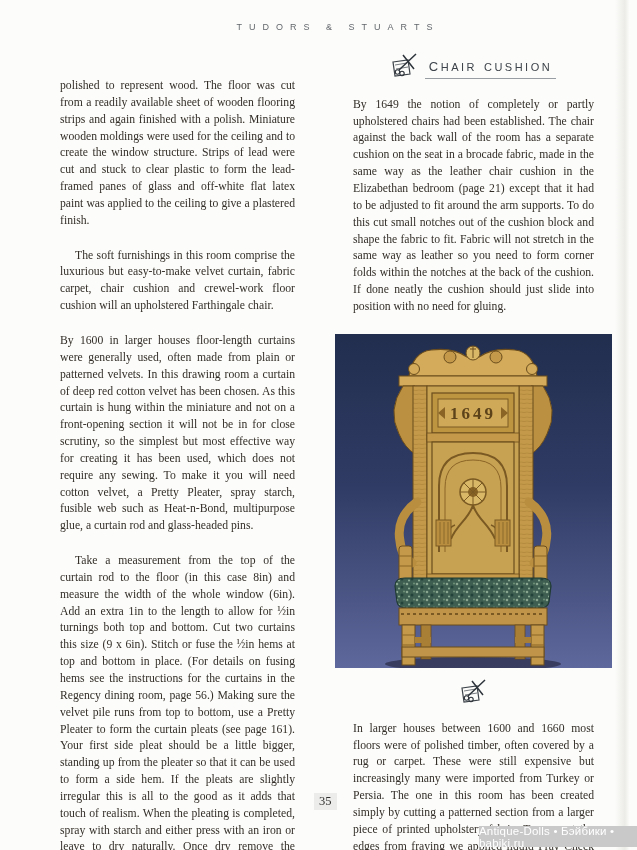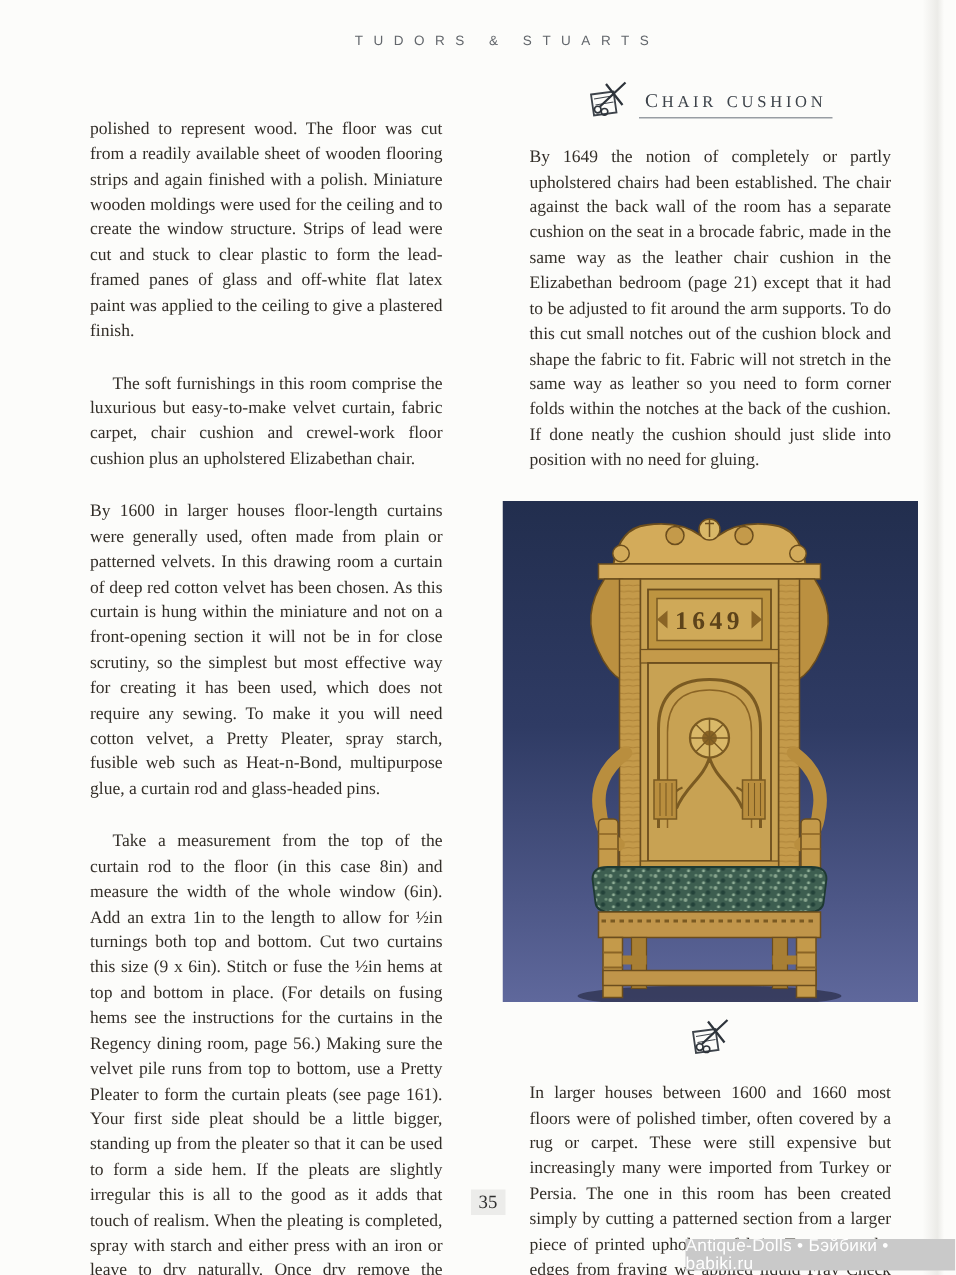--- a/index.html
+++ b/index.html
@@ -21,23 +21,23 @@
     text-align:center;
     font-family:"Liberation Sans","DejaVu Sans",sans-serif;
     font-size:9px;letter-spacing:7px;color:#63676c;margin-left:28px;
   }
   .col{position:absolute;text-align:justify;font-size:11.7px;line-height:16.85px;}
   .col-left{left:42px;top:60px;width:271px;}
   .col-right{left:335px;top:56px;width:277px;}
   .para{margin:18px;}
   .para.indent{text-indent:15px;}
   .section-heading{
-    display:flex;align-items:center;justify-content:center;
+    display:flex;justify-content:center;
     gap:7px;
-    font-family:Liberation Serif, serif;
+    font-family:Liberation Sans, sans-serif;
     margin:14px 0 12px 0;
   }
   .col-right .section-heading.first{margin-top:0;}
   .section-heading .label{
     font-variant:small-caps;
     text-transform:lowercase;
     font-size:16px;letter-spacing:2.5px;color:#3d434a;
     border-bottom:1px solid #989da3;
     padding:0 4px 2px 4px;
     line-height:1.1;
@@ -50,40 +50,40 @@
   }
   .photo svg{display:block;}
   .page-number{
     position:absolute;left:314px;top:793px;
     background:#ececе8;background:#ececea;
     color:#2f2f2f;font-size:12.5px;
     padding:1px 5px;
   }
   .watermark{
     position:absolute;right:0;top:826px;
-    width:180px;height:21px;
+    width:158px;height:21px;
     background:#c9c9c9;
     color:#ffffff;
     font-family:"Liberation Sans","DejaVu Sans",sans-serif;
     font-size:11.5px;
     display:flex;align-items:center;justify-content:center;
     letter-spacing:0.2px;
   }
 </style>
 </head>
 <body>
 
 <div class="page">
   <div class="page-edge"></div>
 
   <div class="running-head">TUDORS &amp; STUARTS</div>
 
   <div class="col col-left">
     <p class="para">polished to represent wood. The floor was cut from a readily available sheet of wooden flooring strips and again finished with a polish. Miniature wooden moldings were used for the ceiling and to create the window structure. Strips of lead were cut and stuck to clear plastic to form the lead-framed panes of glass and off-white flat latex paint was applied to the ceiling to give a plastered finish.</p>
-    <p class="para indent">The soft furnishings in this room comprise the luxurious but easy-to-make velvet curtain, fabric carpet, chair cushion and crewel-work floor cushion plus an upholstered Elizabethan chair.</p>
+    <p class="para indent">The soft furnishings in this room comprise the luxurious but easy-to-make velvet curtain, fabric carpet, chair cushion and crewel-work floor cushion will an upholstered Farthingale chair.</p>
 
 
     <p class="para">By 1600 in larger houses floor-length curtains were generally used, often made from plain or patterned velvets. In this drawing room a curtain of deep red cotton velvet has been chosen. As this curtain is hung within the miniature and not on a front-opening section it will not be in for close scrutiny, so the simplest but most effective way for creating it has been used, which does not require any sewing. To make it you will need cotton velvet, a Pretty Pleater, spray starch, fusible web such as Heat-n-Bond, multipurpose glue, a curtain rod and glass-headed pins.</p>
     <p class="para indent">Take a measurement from the top of the curtain rod to the floor (in this case 8in) and measure the width of the whole window (6in). Add an extra 1in to the length to allow for ½in turnings both top and bottom. Cut two curtains this size (9 x 6in). Stitch or fuse the ½in hems at top and bottom in place. (For details on fusing hems see the instructions for the curtains in the Regency dining room, page 56.) Making sure the velvet pile runs from top to bottom, use a Pretty Pleater to form the curtain pleats (see page 161). Your first side pleat should be a little bigger, standing up from the pleater so that it can be used to form a side hem. If the pleats are slightly irregular this is all to the good as it adds that touch of realism. When the pleating is completed, spray with starch and either press with an iron or leave to dry naturally. Once dry remove the curtain from the pleater and glue the top to the curtain rod within the room, extending or condensing the pleats concertina style into the desired position before the glue is dry. Glass-headed pins can be used to hold the curtain at this stage and removed later. Glue the side hems in place to finish.</p>
   </div>
 
   <div class="col col-right">
     <div class="section-heading first">
       <svg class="hicon" width="27" height="24" viewBox="0 0 27 24">
         <path d="M2,9 L17,7 L19,21 L4,23 Z" fill="none" stroke="#3d434a" stroke-width="1.2"></path>

